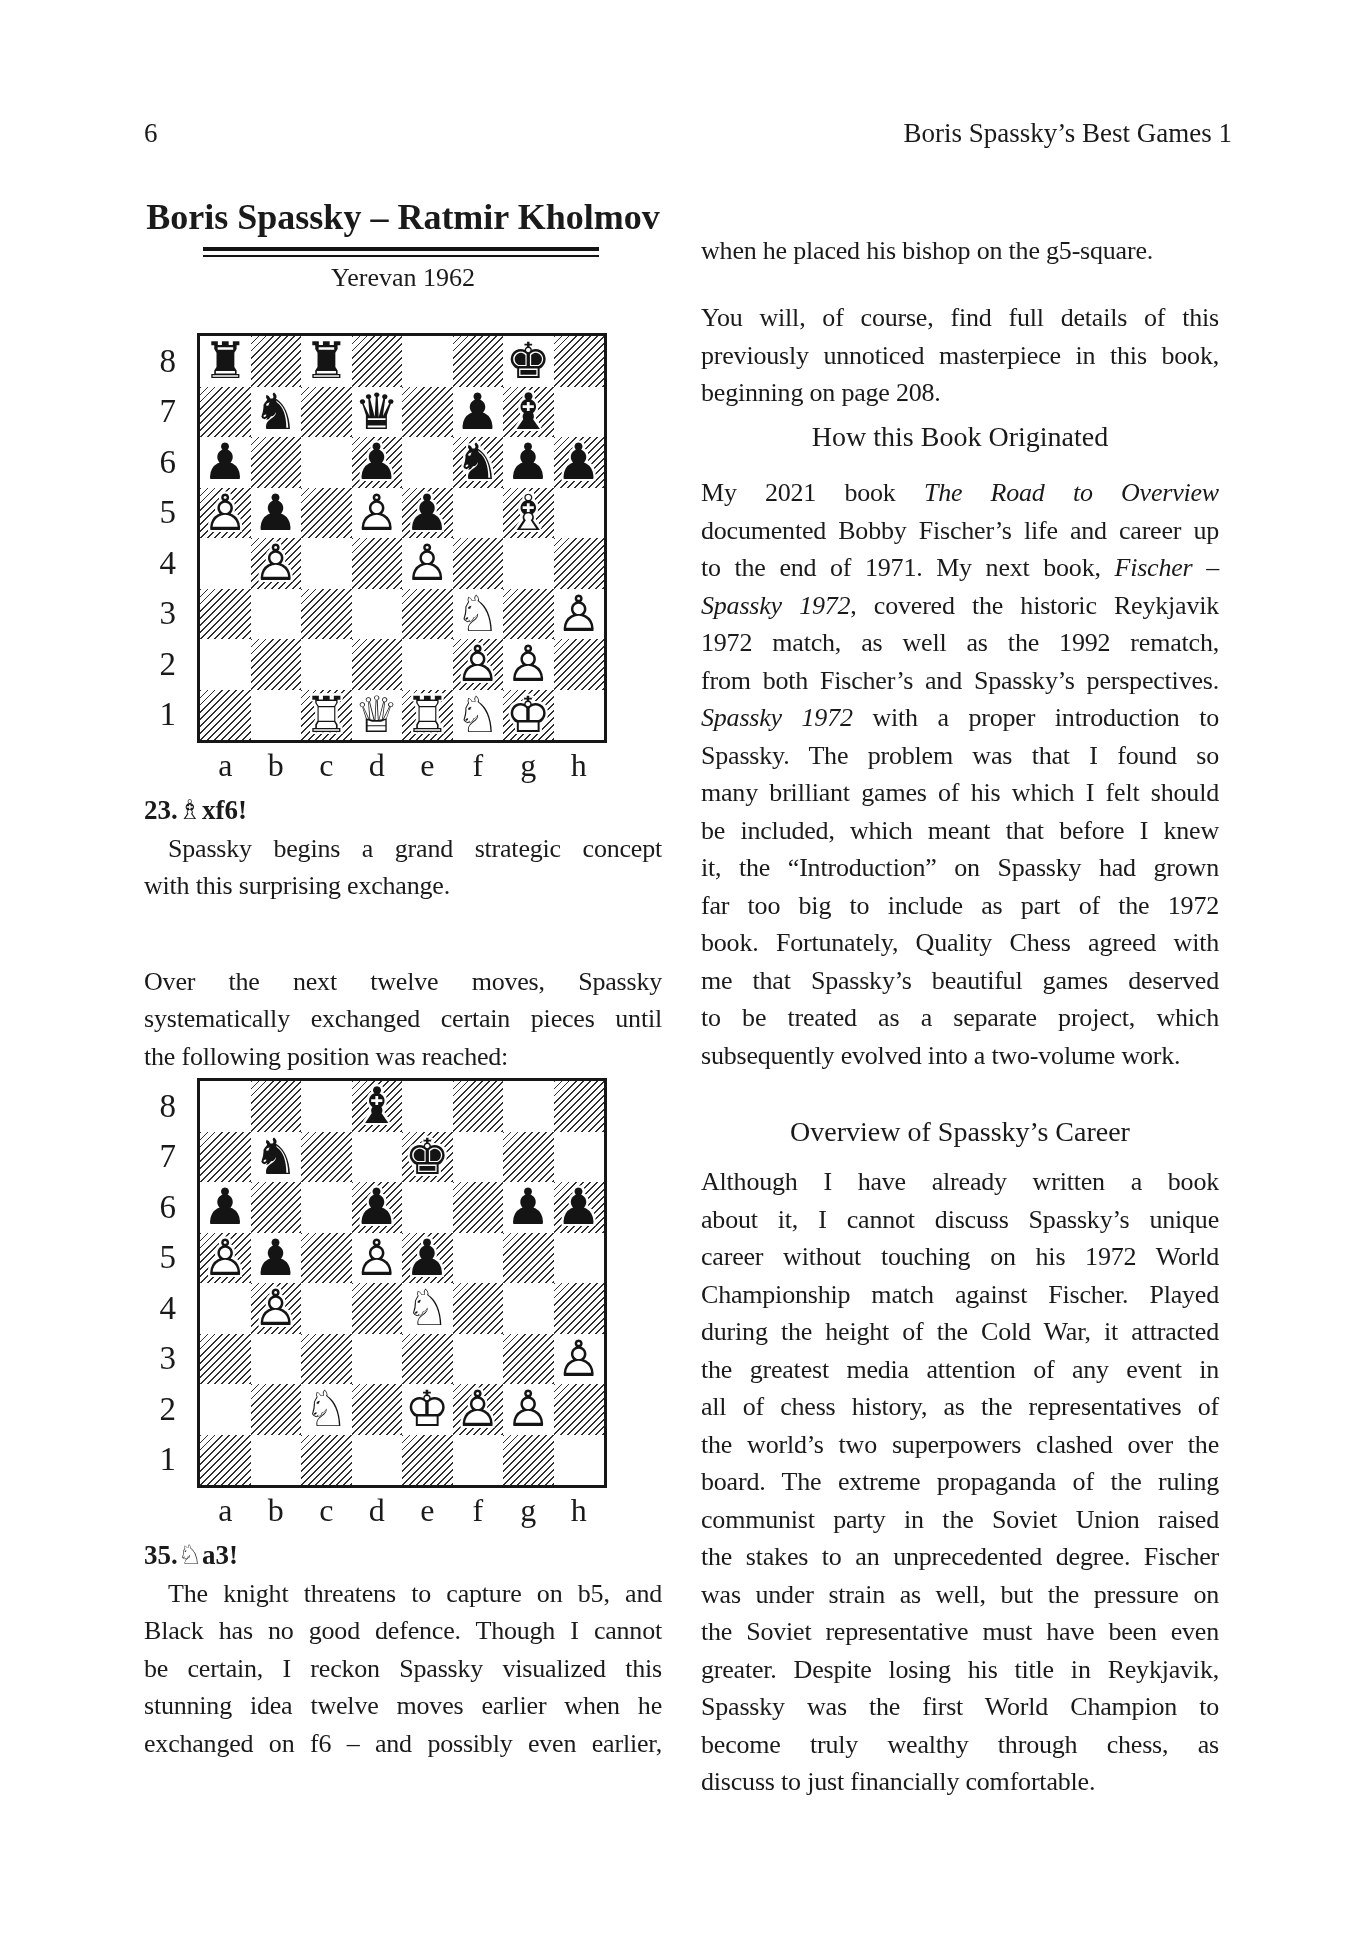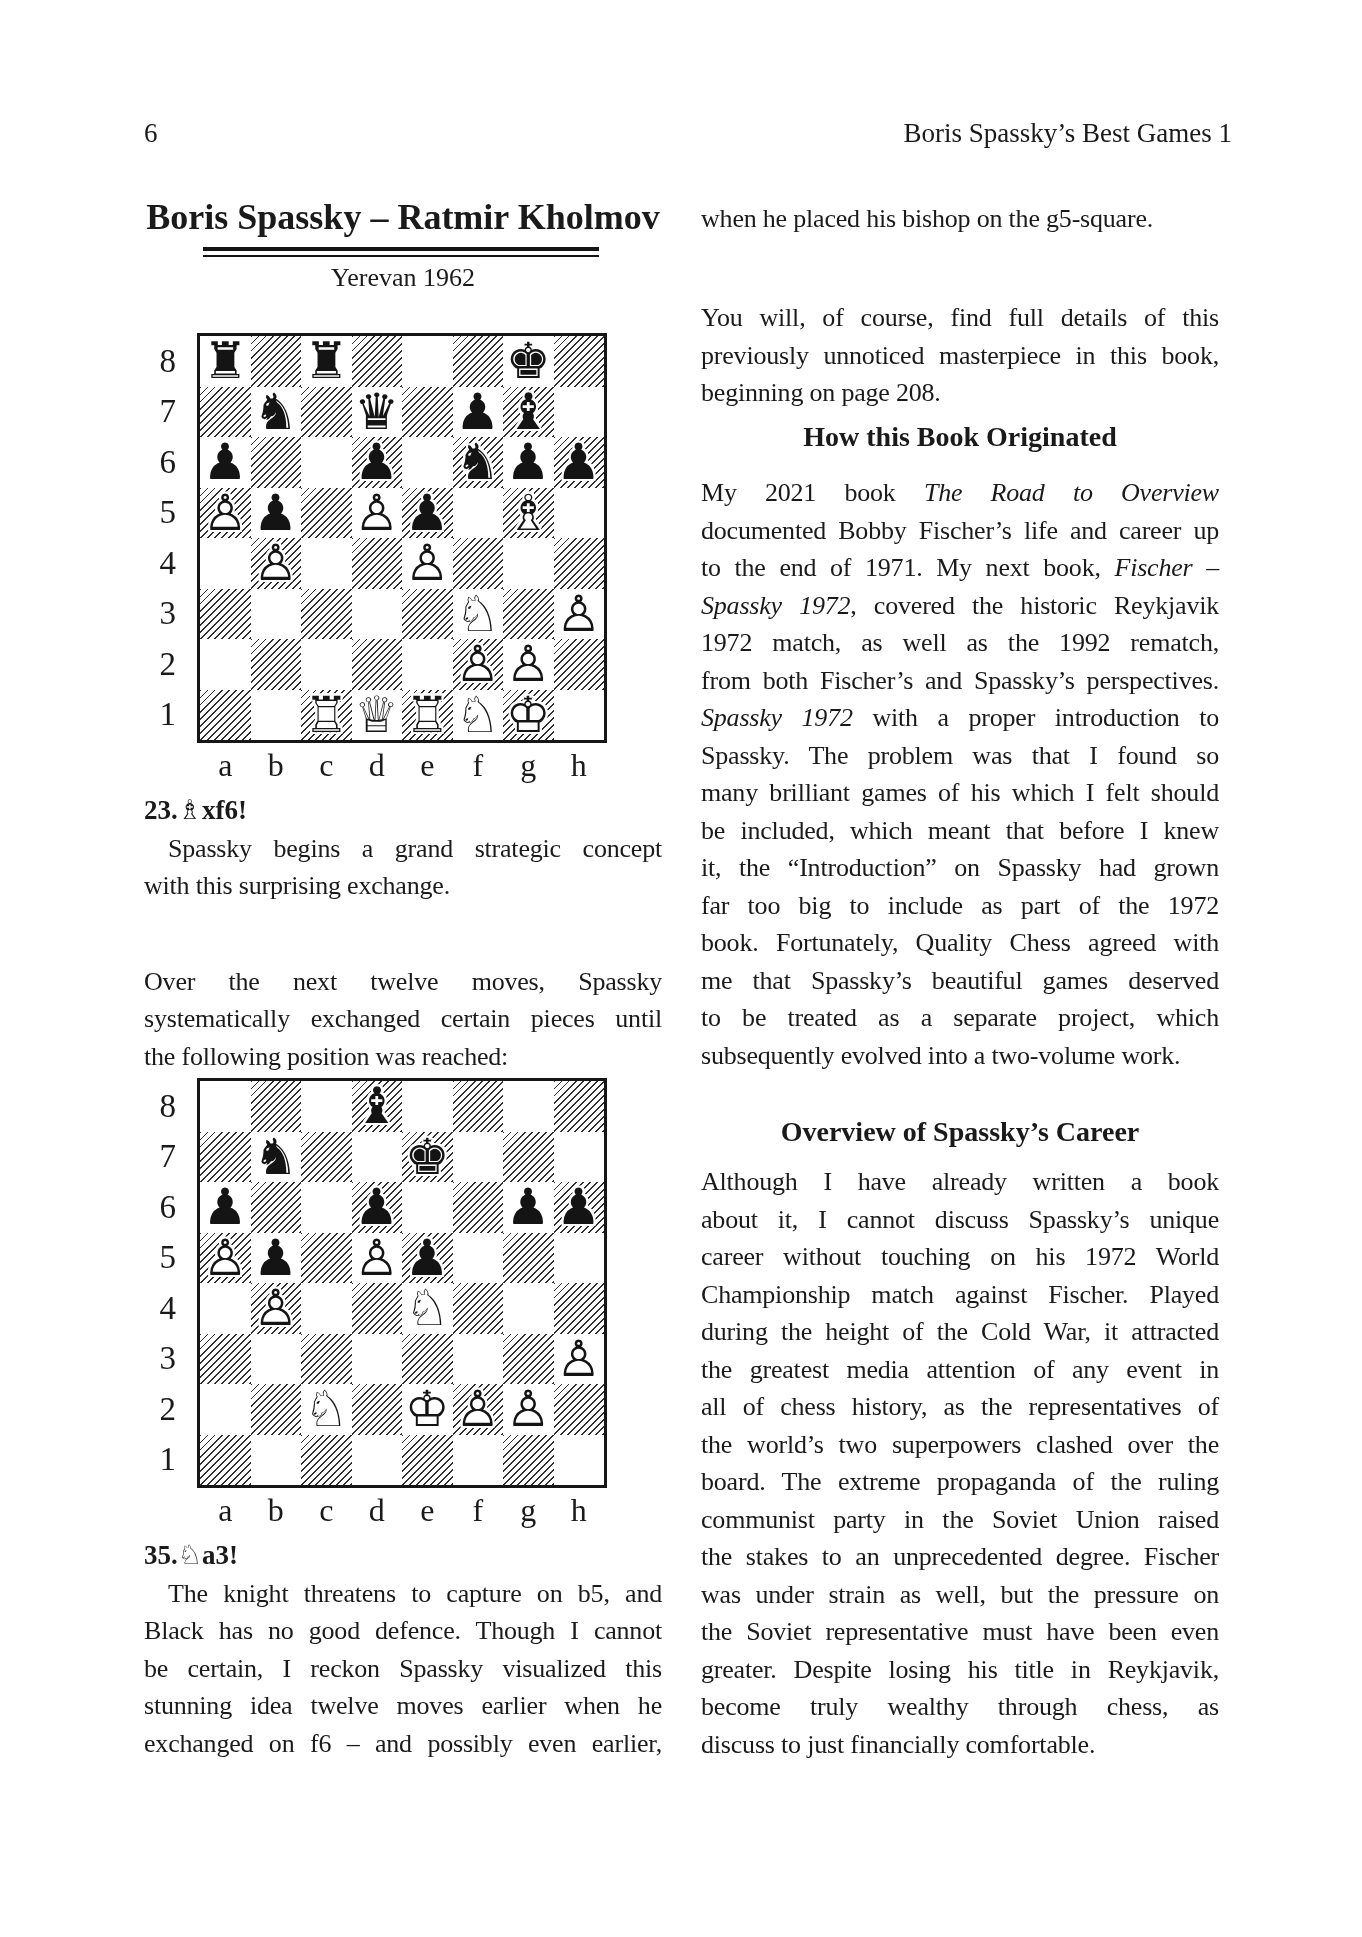--- a/index.html
+++ b/index.html
@@ -81,21 +81,21 @@
   .col-left  { left: 144px; }
   .col-right { left: 701px; }
   .tline { text-align: justify; }
   .tline.just { text-align-last: justify; }
   .tline.ind { text-indent: 24px; }
   .it { font-style: italic; }
   .moveline { font-weight: bold; font-size: 27px; line-height: 37.5px; letter-spacing: 0; }
   .moveline .fig { font-family: "DejaVu Sans", sans-serif; font-size: 27px; }
   .para-gap { margin-top: 58px; }
   .subhead {
-    width: 518px; text-align: center; font-weight: bold;
+    width: 518px; text-align: center; font-weight: normal;
     font-size: 28px; line-height: 40px;
   }
 </style>
 </head>
 <body>
 
 <div id="page">
 
   <div class="abs runhead" id="page-number">6</div>
   <div class="abs runhead" id="running-title">Boris Spassky’s Best Games 1</div>
@@ -437,21 +437,21 @@
     </div>
     <div>
         <div class="tline just ind"><span>The knight threatens to capture on b5, and</span></div>
         <div class="tline just"><span>Black has no good defence. Though I cannot</span></div>
         <div class="tline just"><span>be certain, I reckon Spassky visualized this</span></div>
         <div class="tline just"><span>stunning idea twelve moves earlier when he</span></div>
         <div class="tline just"><span>exchanged on f6 – and possibly even earlier,</span></div>
       </div>
   </div>
 
-  <div class="abs coltext col-right" style="top:200px;">
+  <div class="abs coltext col-right" style="top:232px;">
       <div class="tline"><span>when he placed his bishop on the g5-square.</span></div>
     </div>
   <div class="abs coltext col-right" style="top:299px;">
       <div class="tline just"><span>You will, of course, find full details of this</span></div>
       <div class="tline just"><span>previously unnoticed masterpiece in this book,</span></div>
       <div class="tline"><span>beginning on page 208.</span></div>
     </div>
   <div class="abs subhead col-right" style="top:417px;">How this Book Originated</div>
   <div class="abs coltext col-right" style="top:474px;">
       <div class="tline just"><span>My 2021 book </span><span class="it">The Road to Overview</span></div>
@@ -480,17 +480,18 @@
       <div class="tline just"><span>during the height of the Cold War, it attracted</span></div>
       <div class="tline just"><span>the greatest media attention of any event in</span></div>
       <div class="tline just"><span>all of chess history, as the representatives of</span></div>
       <div class="tline just"><span>the world’s two superpowers clashed over the</span></div>
       <div class="tline just"><span>board. The extreme propaganda of the ruling</span></div>
       <div class="tline just"><span>communist party in the Soviet Union raised</span></div>
       <div class="tline just"><span>the stakes to an unprecedented degree. Fischer</span></div>
       <div class="tline just"><span>was under strain as well, but the pressure on</span></div>
       <div class="tline just"><span>the Soviet representative must have been even</span></div>
       <div class="tline just"><span>greater. Despite losing his title in Reykjavik,</span></div>
+      <div class="tline just"><span>Spassky was the first World Champion to</span></div>
       <div class="tline just"><span>become truly wealthy through chess, as</span></div>
       <div class="tline"><span>discuss to just financially comfortable.</span></div>
     </div>
 
 </div>
 
 </body></html>

